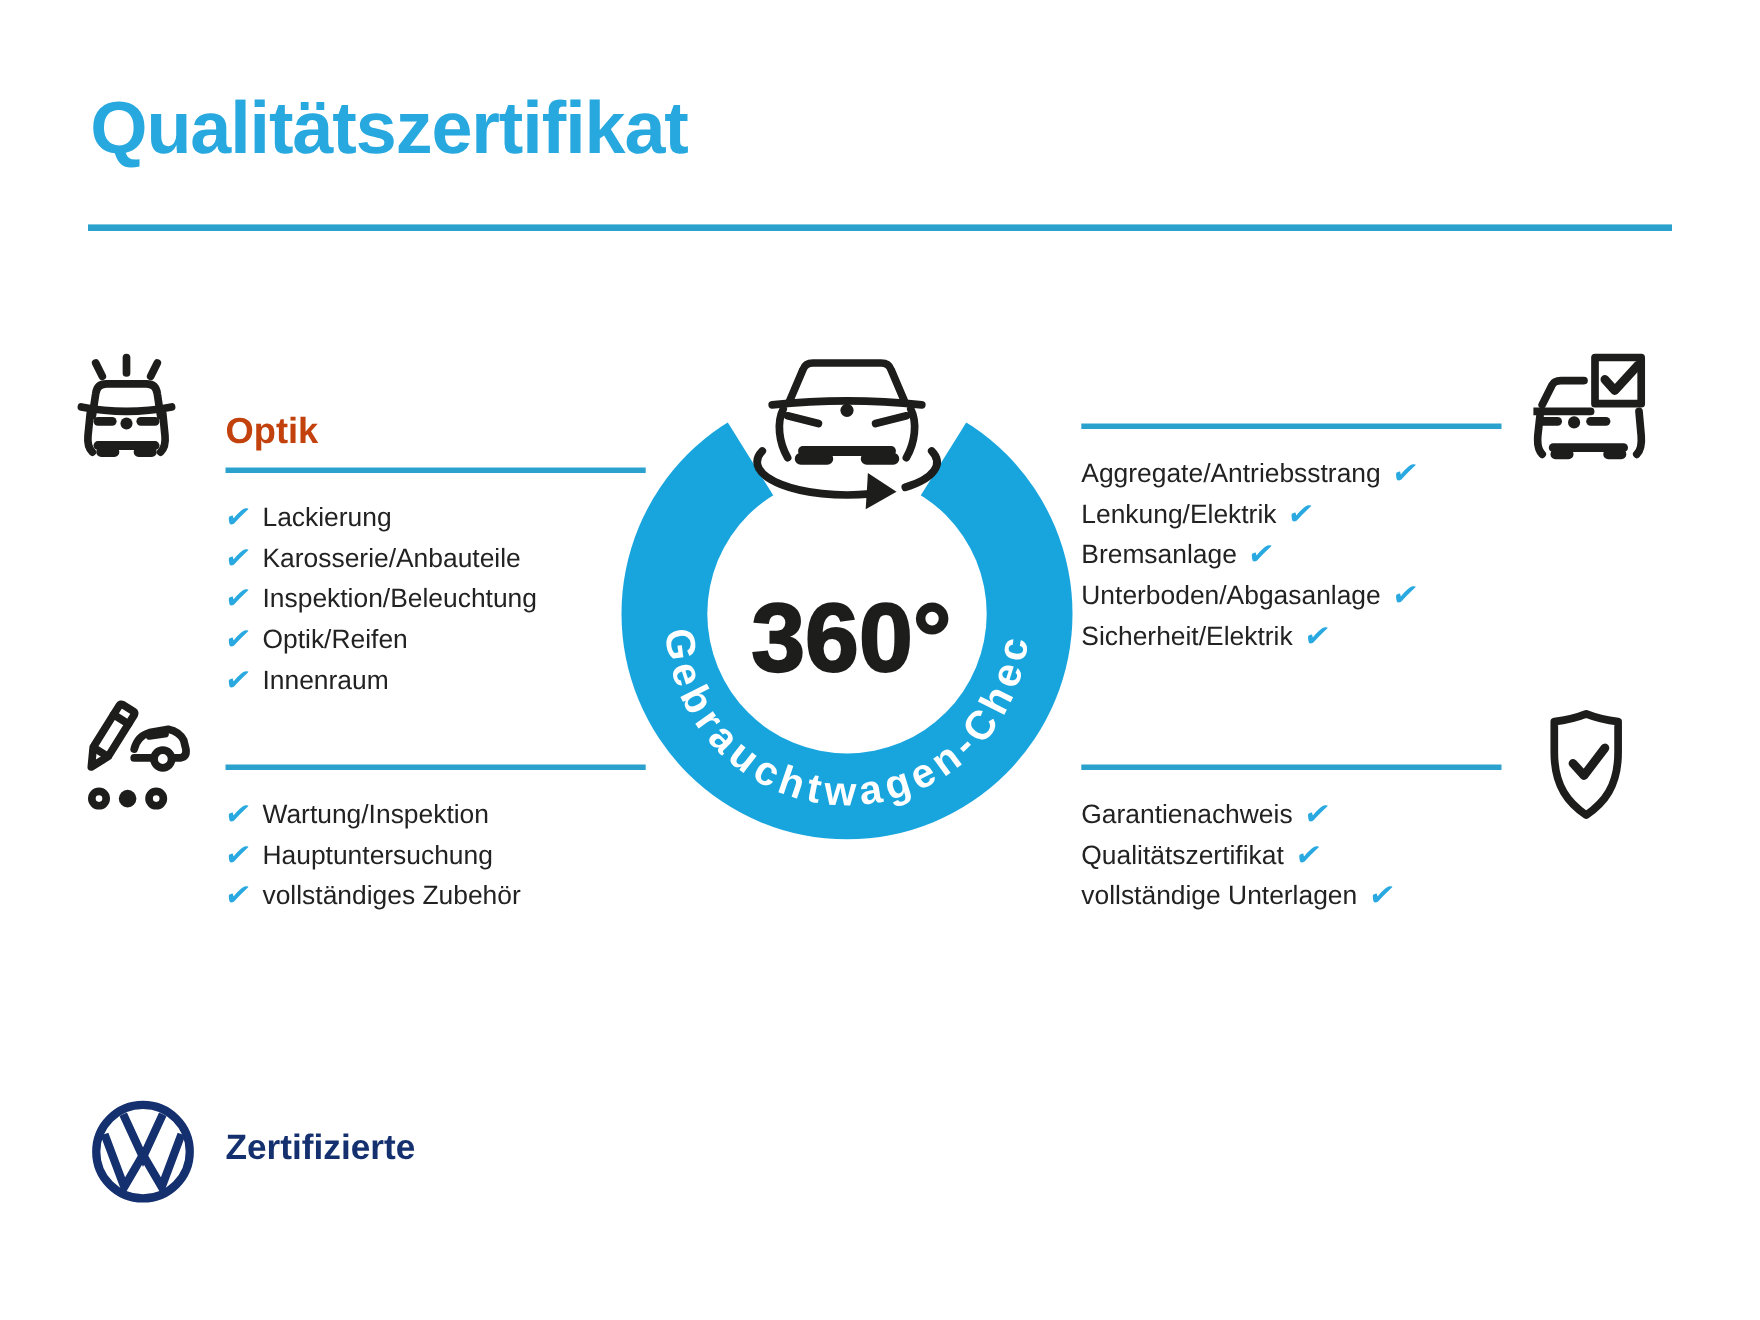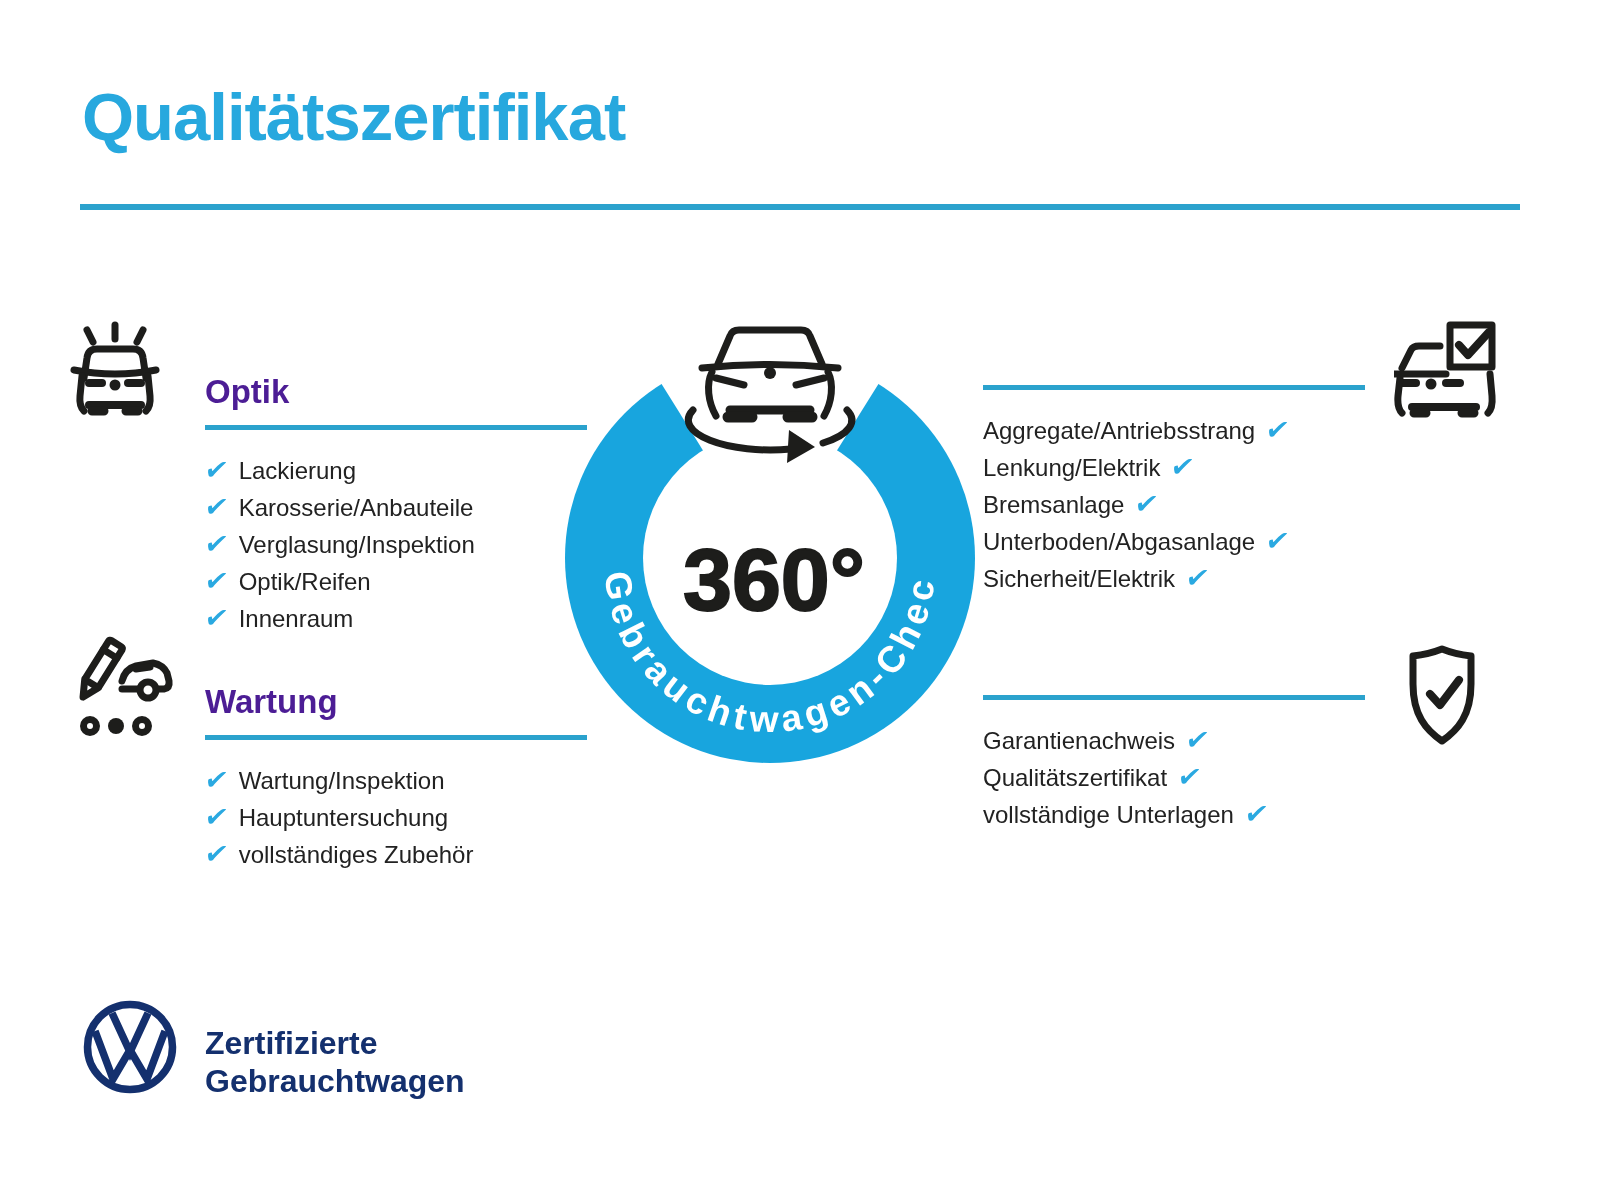--- a/index.html
+++ b/index.html
@@ -11,21 +11,21 @@
 
   
   #page-title{
     left:82px;top:82px;font-size:67px;font-weight:700;letter-spacing:-1px;
     color:#27a8de;line-height:1.05;
   }
   #top-rule{left:80px;top:204px;width:1440px;height:6px;background:#2ba2cd;}
 
   
   .sec{position:absolute;width:382px;}
-  .sec h2{margin:0;font-size:33px;font-weight:700;color:#4c1d95;line-height:40px;}
+  .sec h2{margin:0;font-size:33px;font-weight:700;color:#c2410c;line-height:40px;}
   .sec .rule{height:5px;background:#2ba2cd;margin-top:13px;}
   .sec ul{margin:22px 0 0;padding:0;list-style:none;}
   .sec li{display:flex;align-items:center;gap:11px;height:37px;font-size:24px;color:#222;}
   .sec.right,.sec.right h2{text-align:right;}
   .sec.right li{}
   .check{color:#2aa9e1;font-weight:700;font-size:27px;line-height:1;transform:skewX(-10deg);flex:0 0 auto;}
 
   #sec-optik{left:205px;top:372px;}
   #sec-wartung{left:205px;top:682px;}
   #sec-technik{left:983px;top:372px;}
@@ -119,35 +119,34 @@
     <li>
         <span class="check">✔</span>
         <span>Lackierung</span>
       </li>
     <li>
         <span class="check">✔</span>
         <span>Karosserie/Anbauteile</span>
       </li>
     <li>
         <span class="check">✔</span>
-        <span>Verglasung/Inspektion</span>
+        <span>Inspektion/Beleuchtung</span>
       </li>
     <li>
         <span class="check">✔</span>
         <span>Optik/Reifen</span>
       </li>
     <li>
         <span class="check">✔</span>
         <span>Innenraum</span>
       </li>
   </ul>
 </div>
 
 <div class="sec" id="sec-wartung">
-  <h2>Wartung</h2>
   <div class="rule"></div>
   <ul>
     <li>
         <span class="check">✔</span>
         <span>Wartung/Inspektion</span>
       </li>
     <li>
         <span class="check">✔</span>
         <span>Hauptuntersuchung</span>
       </li>
@@ -233,14 +232,13 @@
 
 <svg class="abs" id="brand-logo" width="94" height="94" viewBox="0 0 94 94">
   <g class="vw">
     <circle cx="47" cy="47" r="42.5"></circle>
     <path d="M29 13 L47 52 L65 13"></path>
     <path d="M12 31 L30 79 L47 50 L64 79 L82 31"></path>
   </g>
 </svg>
 <div class="abs" id="brand-text">
   <div>Zertifizierte</div>
-  <div>Gebrauchtwagen</div>
 </div>
 
 </body></html>

